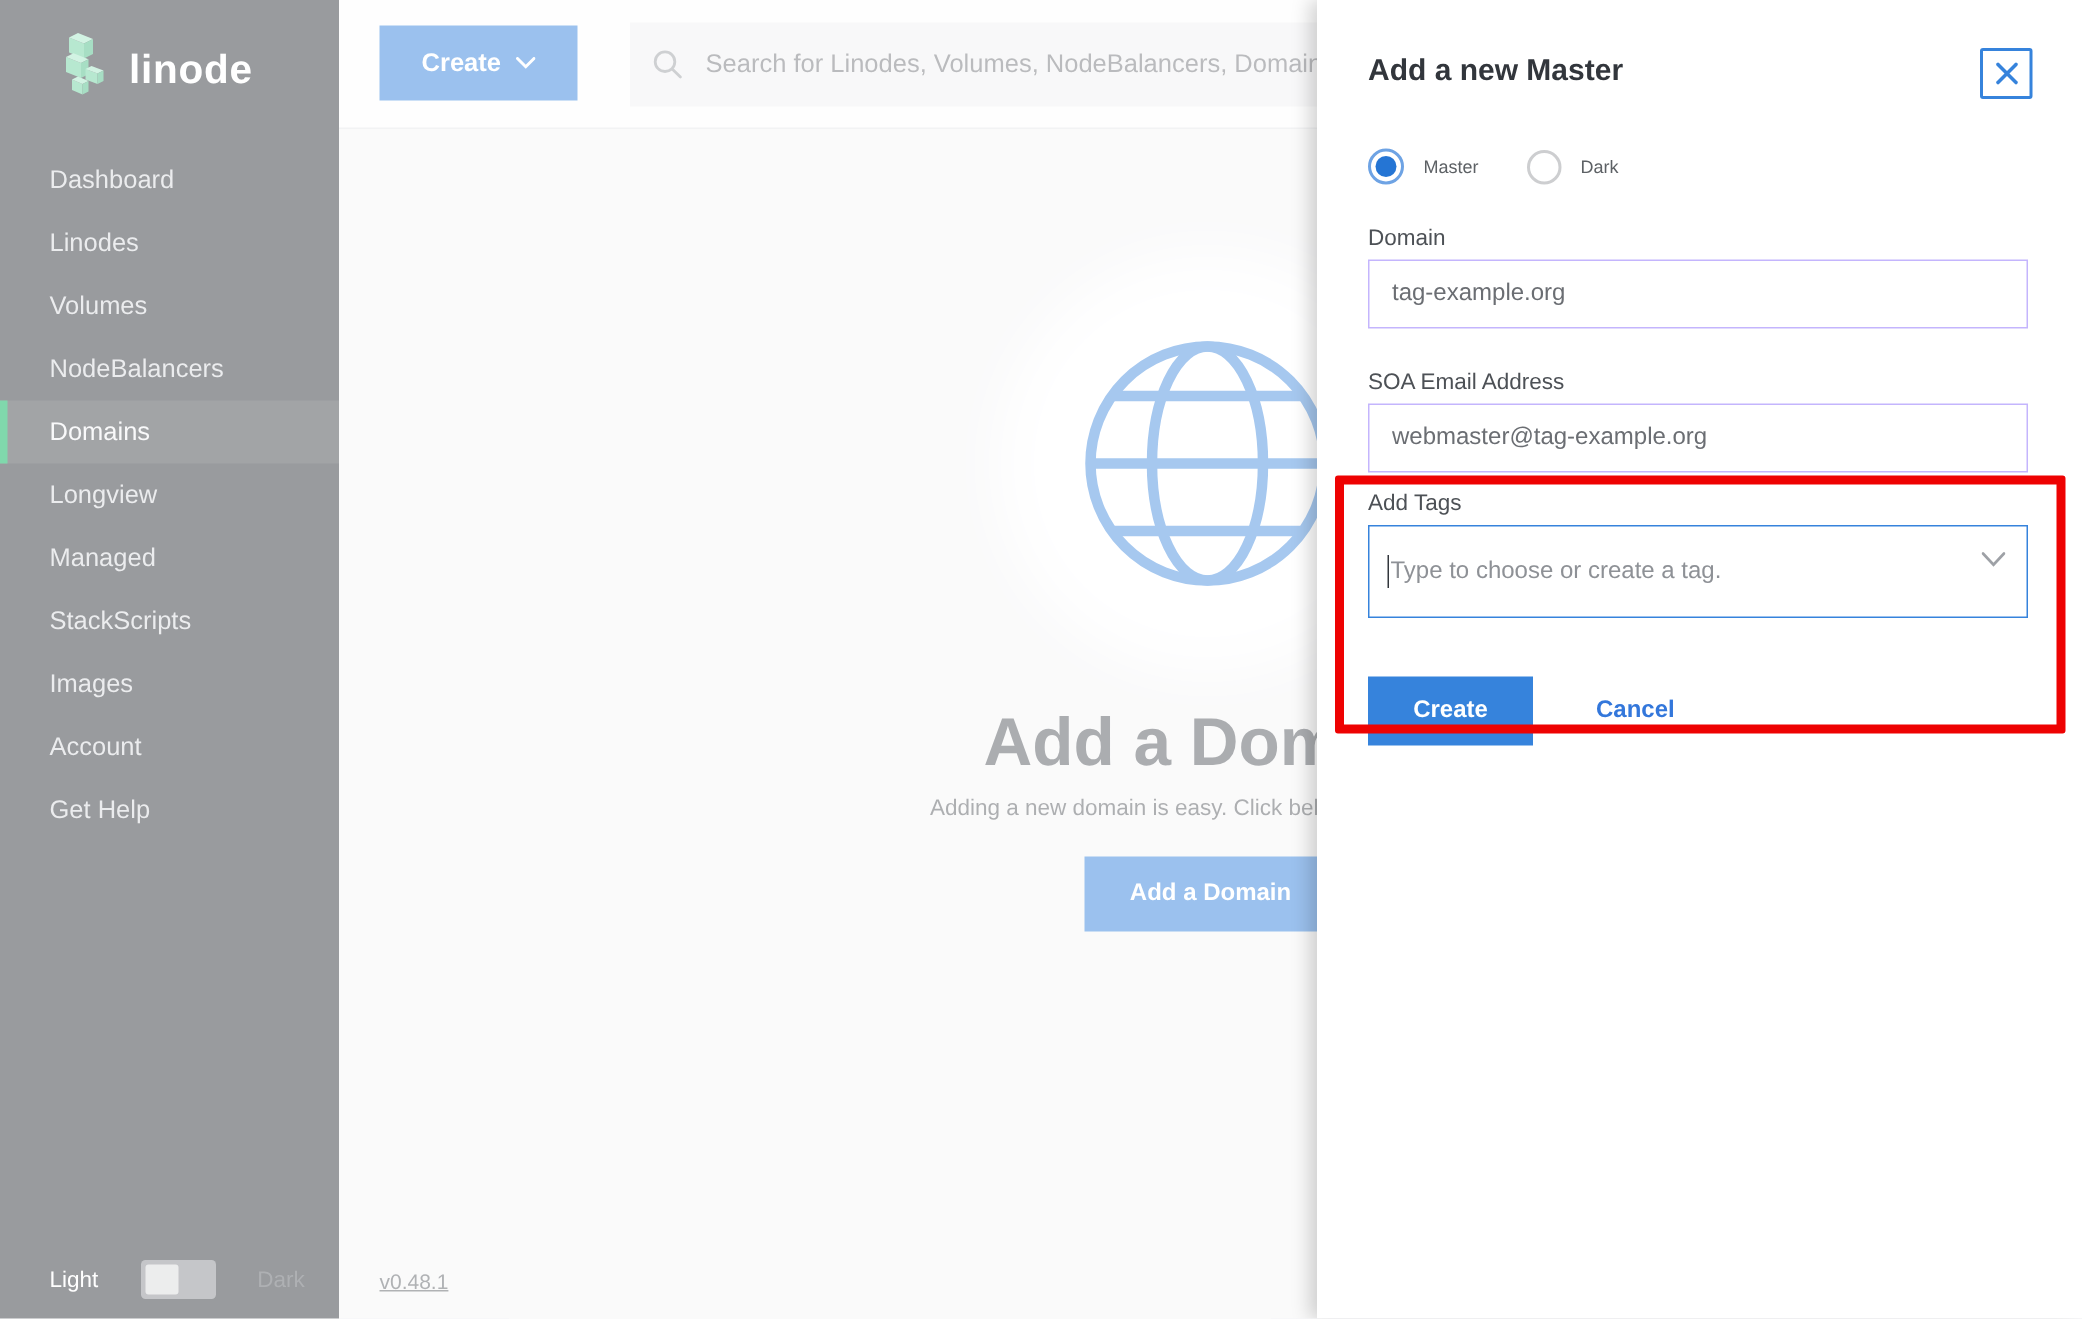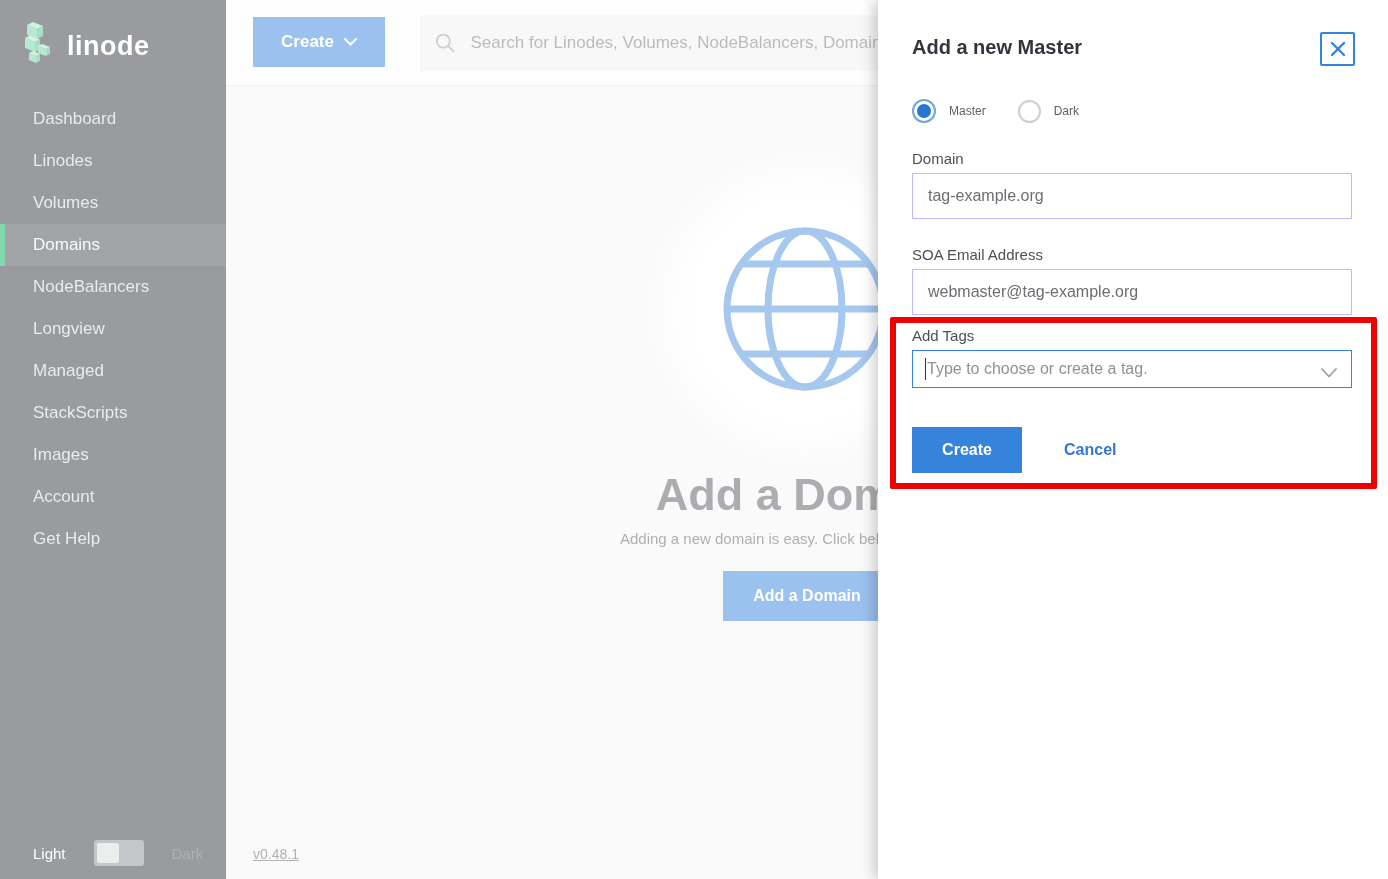--- a/index.html
+++ b/index.html
@@ -3,21 +3,21 @@
 <meta charset="utf-8">
 <style>
   * { margin:0; padding:0; box-sizing:border-box; }
   html,body { width:1388px; height:879px; overflow:hidden; }
   body { font-family:"Liberation Sans", sans-serif; background:#f4f4f5; position:relative; }
 
   .app { position:absolute; inset:0; display:flex; }
 
   
   .sidebar { position:relative; width:226px; height:100%; background:#32363c; flex:none; z-index:1; }
-  .logo { display:flex; align-items:center; gap:12px; padding:22px 0 0 17px; cursor:pointer; }
+  .logo { display:flex; align-items:center; gap:12px; padding:22px 0 0 36px; cursor:pointer; }
   .logo-text { color:#ffffff; font-size:27px; font-weight:700; letter-spacing:.5px; }
   .nav { margin-top:28px; }
   .nav-item { height:42px; display:flex; align-items:center; padding-left:33px;
               color:#d7d9dc; font-size:17px; cursor:pointer; }
   .nav-item.selected { background:rgba(255,255,255,0.09); border-left:5px solid #00b159; padding-left:28px; color:#f2f3f4; }
   .theme-row { position:absolute; left:33px; bottom:13px; display:flex; align-items:center; gap:28px; }
   .theme-label-light { color:#ffffff; font-size:15px; }
   .theme-label-dark { color:#5d6167; font-size:15px; }
   .switch { width:50px; height:26px; background:#8a8d92; border-radius:3px; position:relative; cursor:pointer; }
   .switch .knob { position:absolute; left:3px; top:3px; width:22px; height:20px; background:#d9dadb; border-radius:2px; }
@@ -64,21 +64,21 @@
   .radio-outer .dot { width:14px; height:14px; border-radius:50%; background:#2575d4; }
   .radio-plain { width:23px; height:23px; border-radius:50%; border:2px solid #cdced0; background:#fff;
                  cursor:pointer; flex:none; }
   .radio-label { font-size:12px; color:#5d6165; margin-left:13px; }
   .radio-gap { width:32px; flex:none; }
 
   .field-label { margin-top:27px; font-size:15px; font-weight:400; color:#4d5156; }
   .text-input { margin-top:6px; width:100%; height:46px; border:1px solid #c4b5fd; background:#fff;
                 font-family:inherit; font-size:16px; color:#6b6e73; padding:0 15px; outline:none; }
   .tags-label { margin-top:12px; }
-  .tags-input { margin-top:6px; width:100%; height:38px; border:1px solid #3683dc; background:#fff;
+  .tags-input { margin-top:6px; width:100%; height:62px; border:1px solid #3683dc; background:#fff;
                 display:flex; align-items:center; padding:0 14px 0 12px; cursor:text; position:relative; }
   .caret { width:1px; height:22px; background:#32363c; flex:none; }
   .tags-placeholder { font-size:16px; color:#8e9196; margin-left:1px; white-space:nowrap; }
   .tags-chevron { position:absolute; right:14px; top:17px; }
 
   .drawer-actions { margin-top:39px; display:flex; align-items:center; }
   .drawer-create { width:110px; height:46px; background:#3683dc; border:none; color:#fff;
                    font-family:inherit; font-size:16px; font-weight:700; cursor:pointer; }
   .drawer-cancel { margin-left:42px; background:none; border:none; color:#3377db; font-family:inherit;
                    font-size:16px; font-weight:700; cursor:pointer; }
@@ -111,22 +111,22 @@
             <polygon points="19,34 23,32 23,39 19,41" fill="#4fbd88"></polygon>
           </g>
         </svg>
       </span>
       <span class="logo-text">linode</span>
     </div>
     <nav class="nav">
       <div class="nav-item">Dashboard</div>
       <div class="nav-item">Linodes</div>
       <div class="nav-item">Volumes</div>
+      <div class="nav-item">NodeBalancers</div>
       <div class="nav-item selected">Domains</div>
-      <div class="nav-item">NodeBalancers</div>
       <div class="nav-item">Longview</div>
       <div class="nav-item">Managed</div>
       <div class="nav-item">StackScripts</div>
       <div class="nav-item">Images</div>
       <div class="nav-item">Account</div>
       <div class="nav-item">Get Help</div>
     </nav>
     <div class="theme-row">
       <span class="theme-label-light">Light</span>
       <div class="switch">

